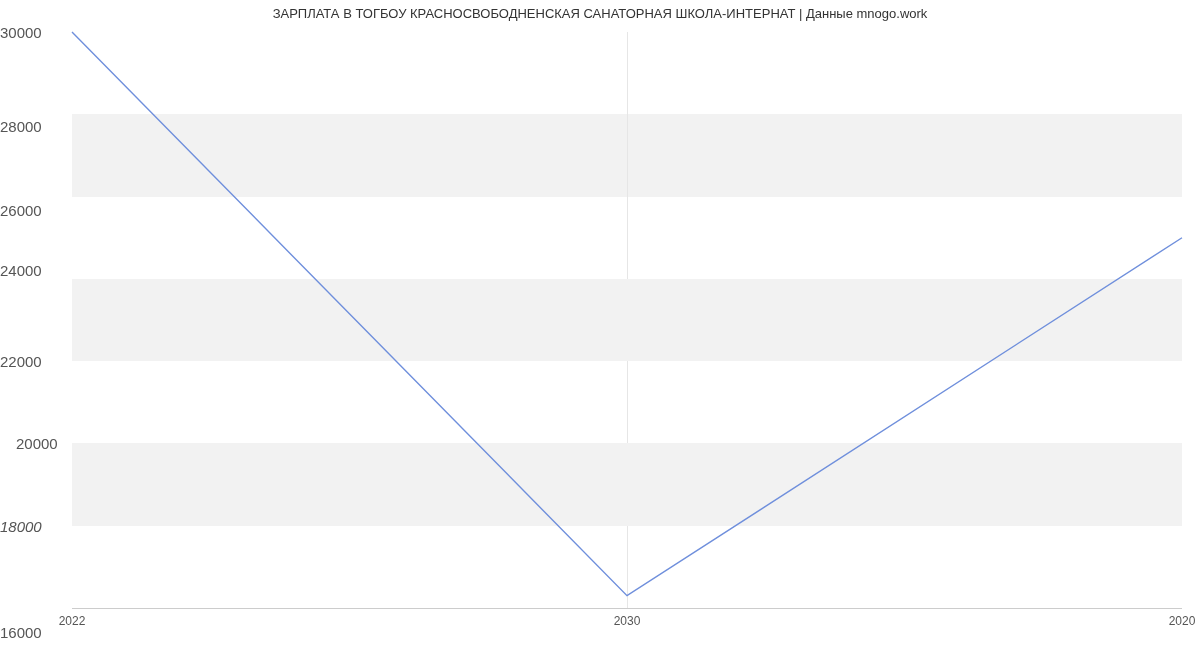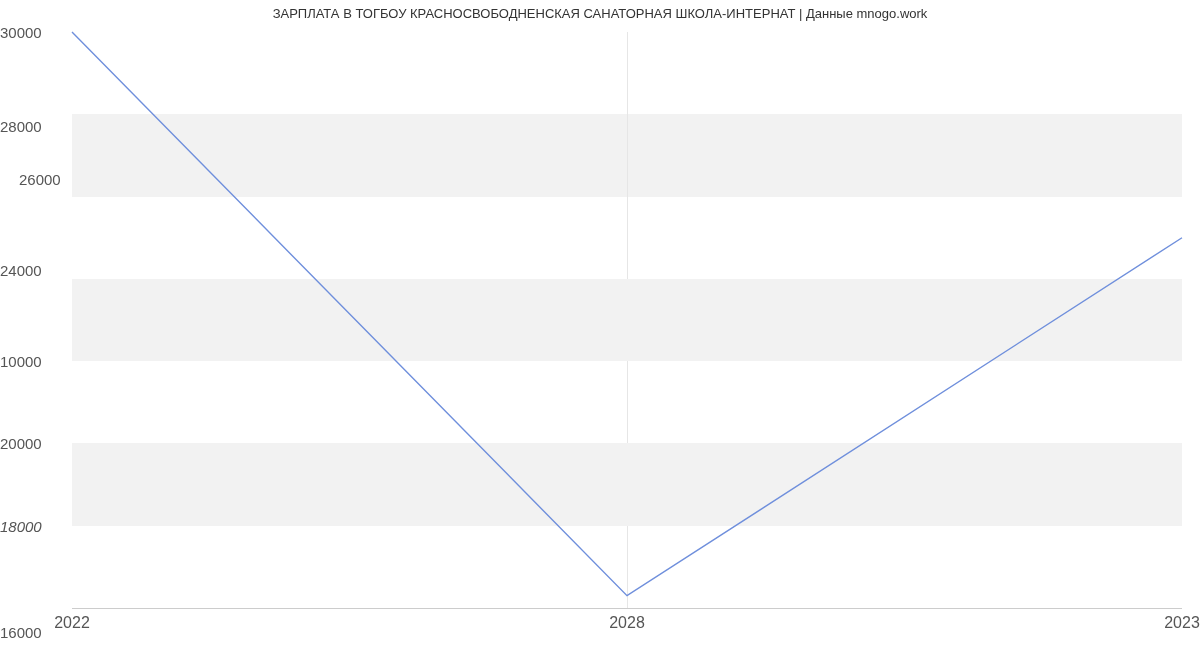--- a/index.html
+++ b/index.html
@@ -51,21 +51,21 @@
     left: 0;
     width: 64px;
     text-align: left;
     font-size: 15px;
     color: #555;
     transform: translateY(-50%);
   }
   .xtick {
     position: absolute;
     top: 614px;
-    font-size: 16px;
+    font-size: 12px;
     color: #555;
     transform: translateX(-50%);
   }
   svg.series {
     position: absolute;
     left: 0;
     top: 0;
     width: 100%;
     height: 100%;
     overflow: visible;
@@ -81,22 +81,22 @@
       <div class="band" style="top: 82.2857px; height: 82.2857px;"></div>
       <div class="gridline-v" style="left: 555px;"></div>
       <div class="band" style="top: 246.857px; height: 82.2857px;"></div>
       <div class="band" style="top: 411.429px; height: 82.2857px;"></div>
     <svg class="series" id="series-svg" preserveAspectRatio="none" viewBox="0 0 1110 576">
         <path d="M0,0 L555,563.6571428571428 L1110,205.7142857142857" fill="none" stroke="#6f8fdc" stroke-width="1.4"></path>
       </svg>
   </div>
 <div class="ytick" style="top: 608px; margin-top: 24px;">16000</div>
     <div class="ytick" style="top: 525.714px; font-style: italic;">18000</div>
-    <div class="ytick" style="top: 443.429px;">20000</div>
-    <div class="ytick" style="top: 361.143px;">10000</div>
+    <div class="ytick" style="top: 443.429px; padding-left: 16px;">20000</div>
+    <div class="ytick" style="top: 361.143px;">22000</div>
     <div class="ytick" style="top: 270px;">24000</div>
-    <div class="ytick" style="top: 179px; padding-left: 19px;">26000</div>
+    <div class="ytick" style="top: 210px;">26000</div>
     <div class="ytick" style="top: 114.286px; margin-top: 12px;">28000</div>
     <div class="ytick" style="top: 32px;">30000</div>
     <div class="xtick" style="left: 72px;">2022</div>
-    <div class="xtick" style="left: 627px;">2028</div>
-    <div class="xtick" style="left: 1182px;">2023</div>
+    <div class="xtick" style="left: 627px;">2030</div>
+    <div class="xtick" style="left: 1182px;">2020</div>
   </div>
 
 </body></html>

